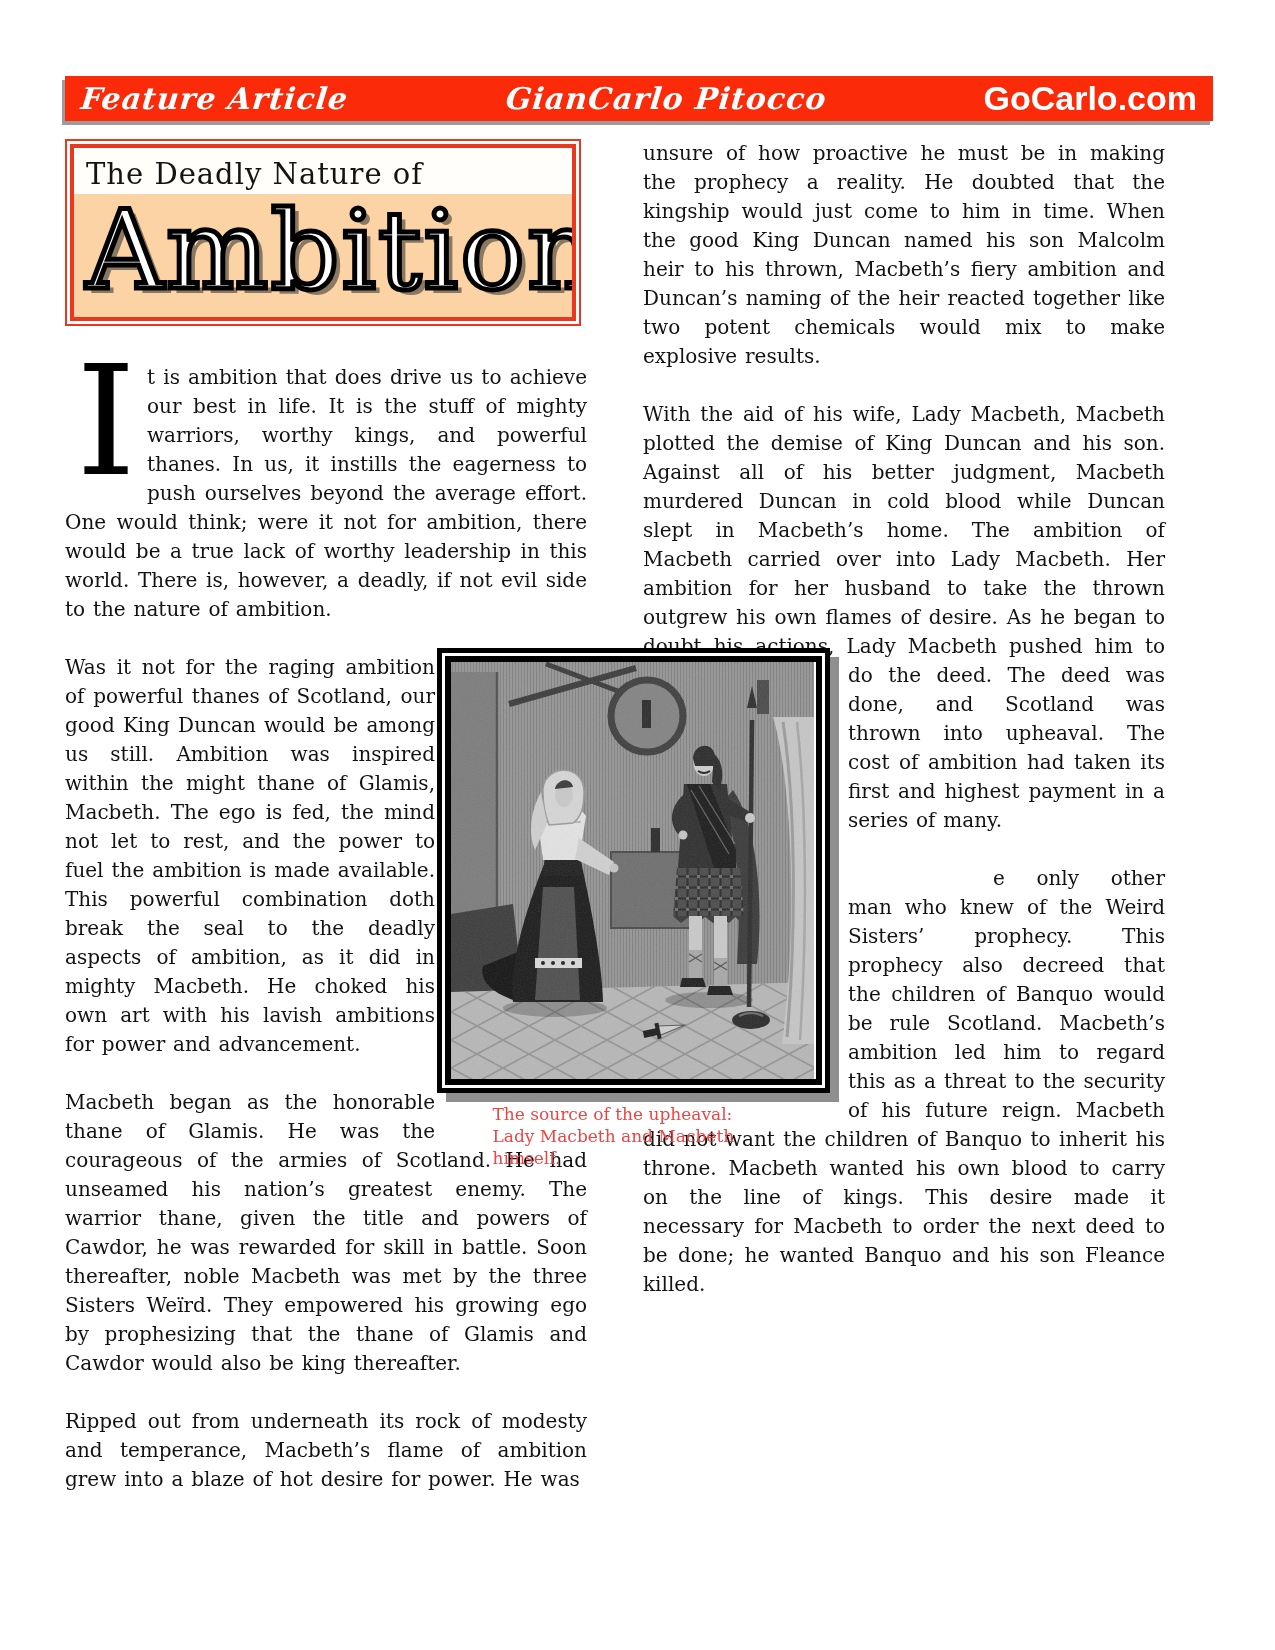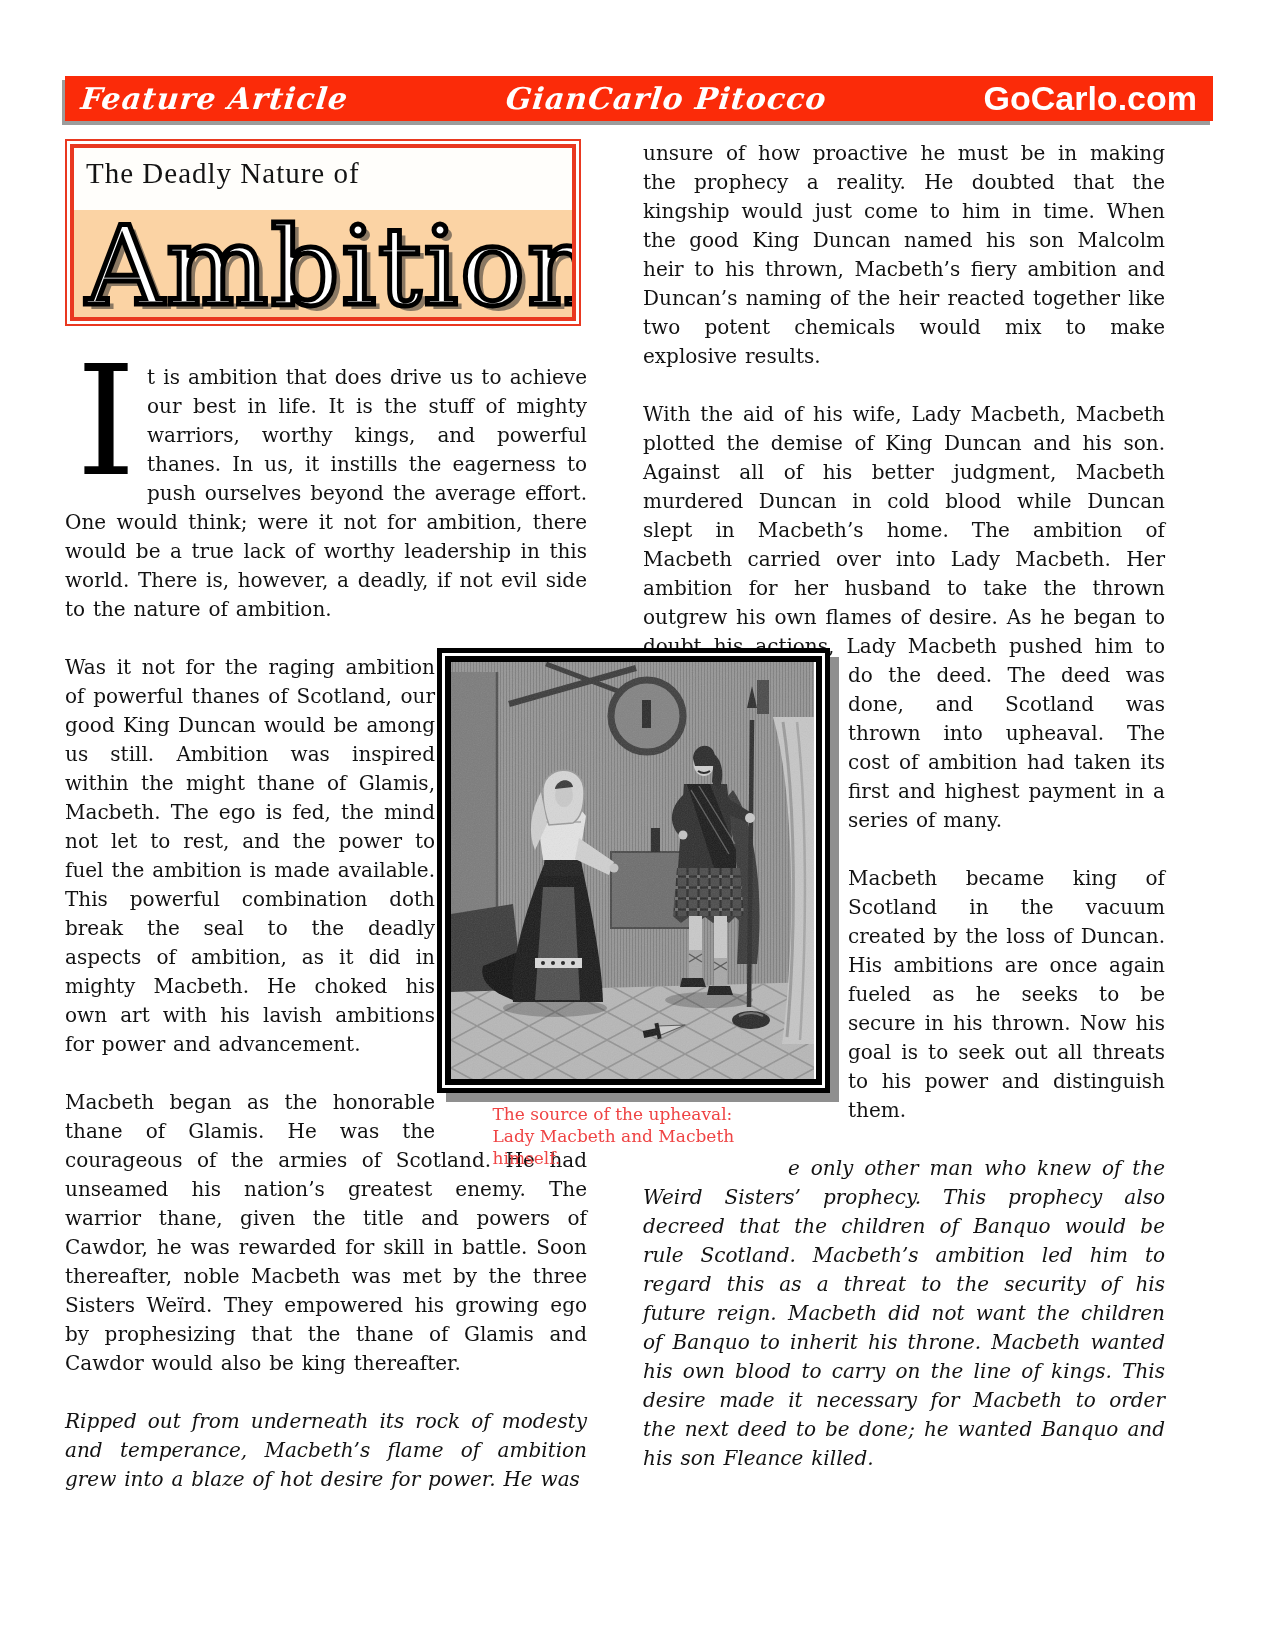--- a/index.html
+++ b/index.html
@@ -13,34 +13,34 @@
   .banner .bl{color:#fff;font-family:"DejaVu Serif",serif;font-style:italic;font-weight:bold;
               font-size:30px;letter-spacing:1px;transform:skewX(-6deg);white-space:nowrap;}
   .banner .brand{color:#fff;font-family:"Liberation Sans",sans-serif;font-weight:bold;
                  font-size:34px;white-space:nowrap;}
 
   
   .titlebox{position:absolute;left:65px;top:139px;width:516px;height:187px;box-sizing:border-box;
             border:2px solid #e93820;background:#fff;padding:3px;}
   .titlebox-inner{border:4px solid #e93820;background:#fbd3a4;height:100%;box-sizing:border-box;
                   overflow:hidden;}
-  .kicker-band{background:#fffefb;padding:9px 12px 20px 12px;font-family:Liberation Serif, serif;}
+  .kicker-band{background:#fffefb;padding:9px 12px 3px 12px;}
   .kicker{font-size:29px;letter-spacing:1px;color:#141414;}
   .ambition{font-size:108px;line-height:106px;padding:4px 3px 0 12px;color:#fff;
             -webkit-text-stroke:5px #000;letter-spacing:2px;
             text-shadow:6px 5px 0 rgba(45,45,45,.55);}
   @supports not (-webkit-text-stroke:1px #000){ .ambition{color:#000;text-shadow:4px 4px 0 rgba(45,45,45,.5);} }
 
   
   .col{position:absolute;width:522px;text-align:justify;font-size:20px;line-height:29px;
        word-spacing:1.5px;color:#121212;}
   .colL{left:65px;top:363px;}
   .colR{left:643px;top:139px;}
   .col p{margin:0 0 29px 0;}
-  .col p:last-child{margin-bottom:0;font-style:italic;}
+  .col p:last-child{margin-bottom:0;}
   .dropcap{float:left;width:82px;height:141px;font-size:152px;line-height:118px;
            text-align:center;font-family:"DejaVu Serif",serif;color:#000;}
   .spacerR{float:right;width:152px;height:480px;}
   .spacerL{float:left;width:205px;height:464px;}
   .indent-first{text-indent:145px;}
 
   
   .figure{position:absolute;left:437px;top:648px;width:393px;}
   .frame{border:5px solid #000;background:#fff;padding:3px;box-sizing:border-box;
          box-shadow:9px 9px 0 #8f8f8f;}
@@ -72,21 +72,20 @@
     <p><span class="dropcap">I</span><span>t is ambition that does drive us to achieve our best in life.  It is the stuff of mighty warriors, worthy kings, and powerful thanes.  In us, it instills the eagerness to push ourselves beyond the average effort. One would think; were it not for ambition, there would be a true lack of worthy leadership in this world.  There is, however, a deadly, if not evil side to the nature of ambition.</span></p>
     <p><span class="spacerR"></span><span>Was it not for the raging ambition of powerful thanes of Scotland, our good King Duncan would be among us still.  Ambition was inspired within the might thane of Glamis, Macbeth.  The ego is fed, the mind not let to rest, and the power to fuel the ambition is made available.  This powerful combination doth break the seal to the deadly aspects of ambition, as it did in mighty Macbeth.  He choked his own art with his lavish ambitions for power and advancement.</span></p>
     <p><span>Macbeth began as the honorable thane of Glamis.  He was the courageous of the armies of Scotland.  He had unseamed his nation’s greatest enemy.  The warrior thane, given the title and powers of Cawdor, he was rewarded for skill in battle.  Soon thereafter, noble Macbeth was met by the three Sisters Weïrd.  They empowered his growing ego by prophesizing that the thane of Glamis and Cawdor would also be king thereafter.</span></p>
     <p><span>Ripped out from underneath its rock of modesty and temperance, Macbeth’s flame of ambition grew into a blaze of hot desire for power.  He was</span></p>
   </div>
 
   <div class="col colR">
     <p><span>unsure of how proactive he must be in making the prophecy a reality.  He doubted that the kingship would just come to him in time.  When the good King Duncan named his son Malcolm heir to his thrown, Macbeth’s fiery ambition and Duncan’s naming of the heir reacted together like two potent chemicals would mix to make explosive results.</span></p>
     <p><span>With the aid of his wife, Lady Macbeth, Macbeth plotted the demise of King Duncan and his son.  Against all of his better judgment, Macbeth murdered Duncan in cold blood while Duncan slept in Macbeth’s home.  The ambition of Macbeth carried over into Lady Macbeth.  Her ambition for her husband to take the thrown outgrew his own flames of desire.  As he began to doubt his actions, Lady Macbeth pushed him to</span>
       <span class="spacerL"></span><span>do the deed.  The deed was done, and Scotland was thrown into upheaval.  The cost of ambition had taken its first and highest payment in a series of many.</span></p>
-    <p><span>Macbeth became king of Scotland in the vacuum created by the loss of Duncan.  His ambitions are once again fueled as he seeks to be secure in his thrown.  Now his goal is to seek out all threats to his power and distinguish them.</span></p>
     <p class="indent-first"><span>e only other man who knew of the Weird Sisters’ prophecy.  This prophecy also decreed that the children of Banquo would be rule Scotland.  Macbeth’s ambition led him to regard this as a threat to the security of his future reign.  Macbeth did not want the children of Banquo to inherit his throne.  Macbeth wanted his own blood to carry on the line of kings.  This desire made it necessary for Macbeth to order the next deed to be done; he wanted Banquo and his son Fleance killed.</span></p>
   </div>
 
   <div class="figure">
     <div class="frame">
       <div class="frame-inner">
         <svg width="363" height="417" viewBox="0 0 363 417">
           <defs>
             <pattern id="hatchV" width="3" height="8" patternUnits="userSpaceOnUse">
               <line x1="1.5" y1="0" x2="1.5" y2="8" stroke="#000" stroke-width="0.7" opacity="0.22"></line>

